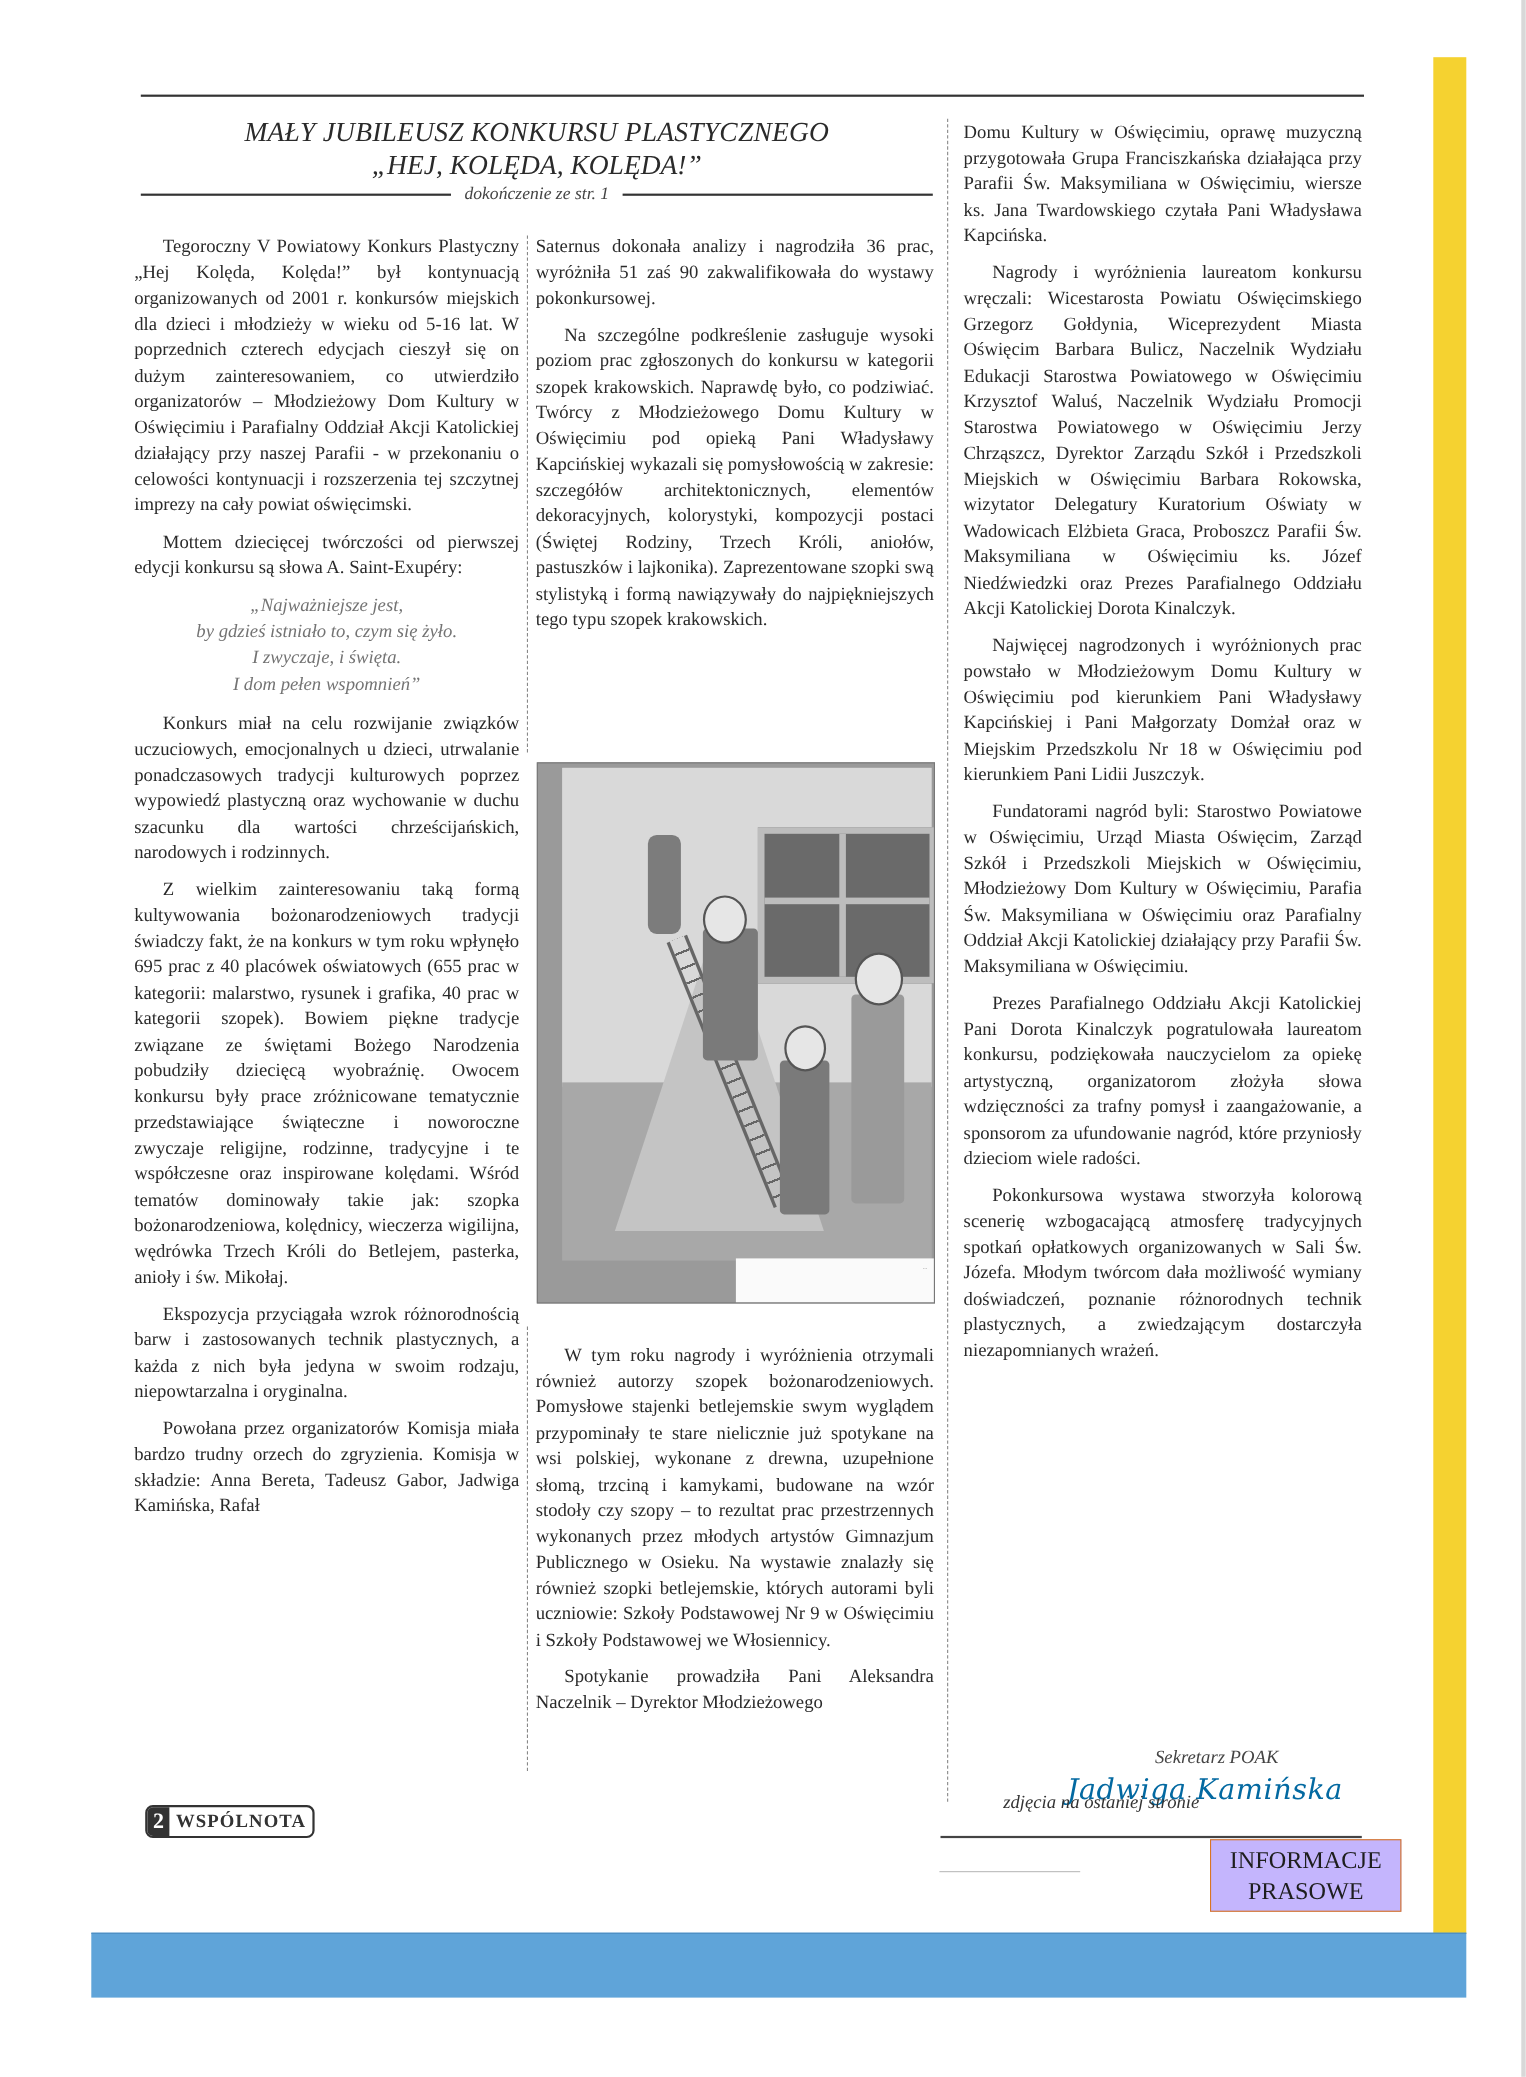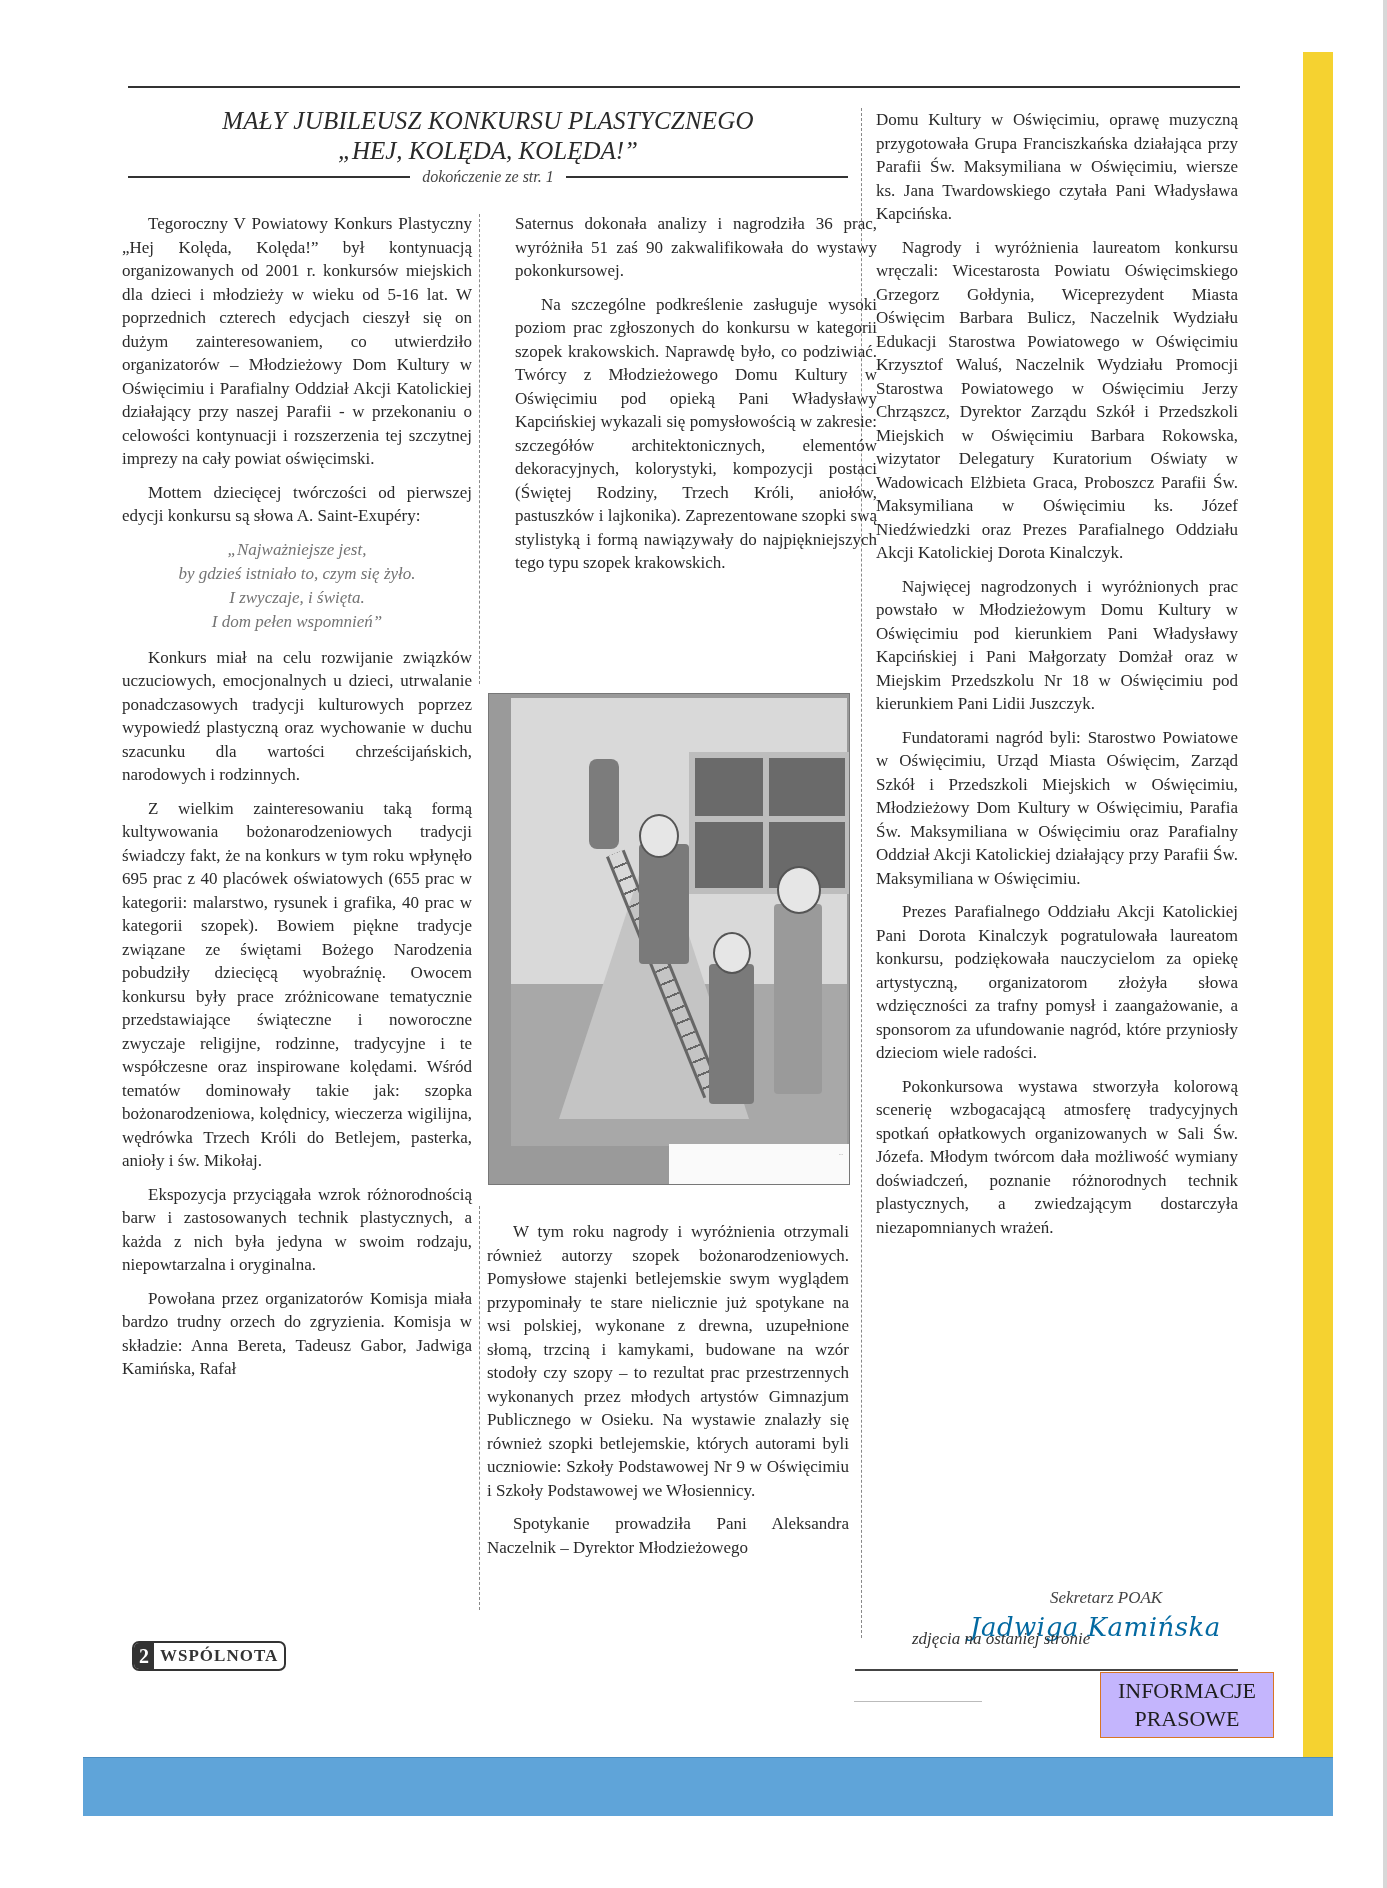--- a/index.html
+++ b/index.html
@@ -17,21 +17,21 @@
     .headline { position: absolute; left: 128px; top: 106px; width: 720px; text-align: center; font-style: italic; }
     .headline .t1 { font-size: 25px; letter-spacing: 0.2px; line-height: 30px; }
     .headline .t2 { font-size: 25px; line-height: 30px; }
     .headline .sub { display: flex; align-items: center; gap: 12px; margin-top: 2px; }
     .headline .sub .line { flex: 1; height: 1.5px; background: #333; }
     .headline .sub span.txt { font-size: 16px; color: #444; }
 
     .col { position: absolute; font-size: 17px; line-height: 23.5px; text-align: justify; hyphens: manual; }
     .col p { margin: 0 0 10px 0; text-indent: 26px; }
     .col1 { left: 122px; top: 212px; width: 350px; }
-    .col2 { left: 487px; top: 212px; width: 362px; margin-left: 28px; }
+    .col2 { left: 487px; top: 212px; width: 362px; }
     .col2b { left: 487px; top: 1220px; width: 362px; }
     .col3 { left: 876px; top: 108px; width: 362px; }
 
     .vrule { position: absolute; width: 1px; border-left: 1.5px dashed #888; }
     .quote { text-align: center; font-style: italic; margin: 6px 0 12px 0; line-height: 24px; color: #737373; }
     .quote div { text-indent: 0; }
 
     .painting {
       position: absolute; left: 488px; top: 693px; width: 360px; height: 490px;
       background: #9a9a9a; border: 1px solid #777; overflow: hidden;

